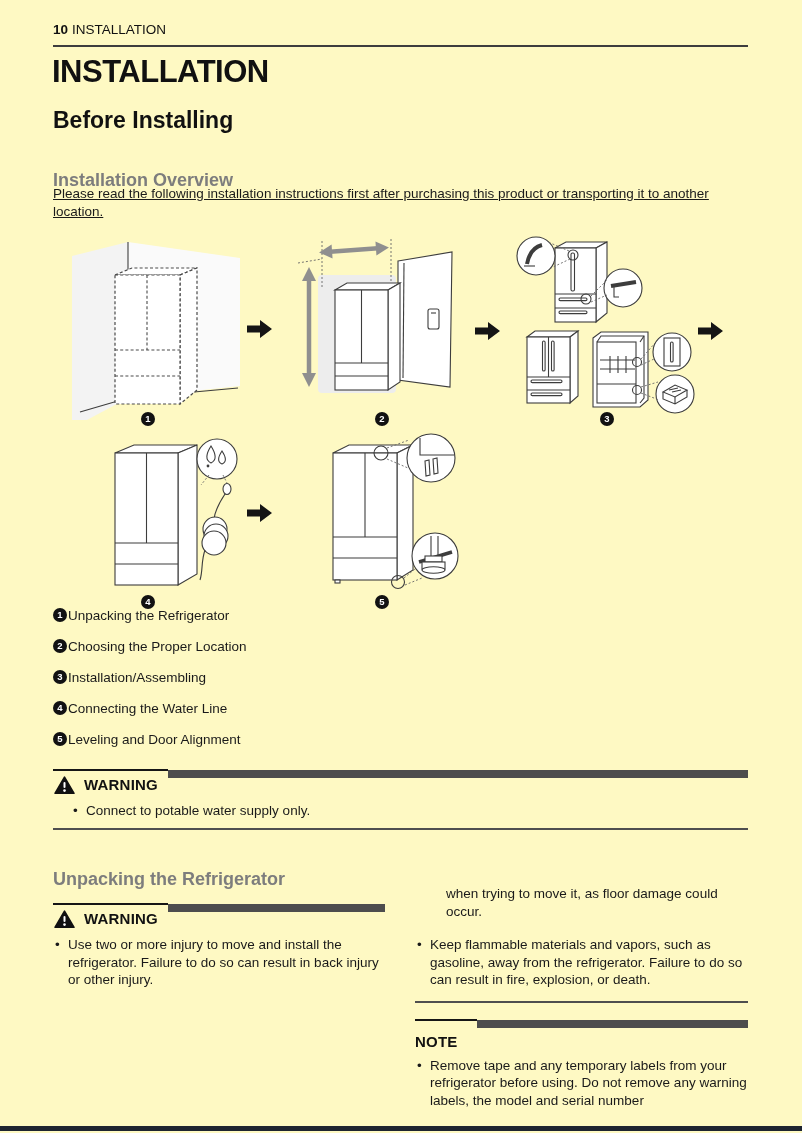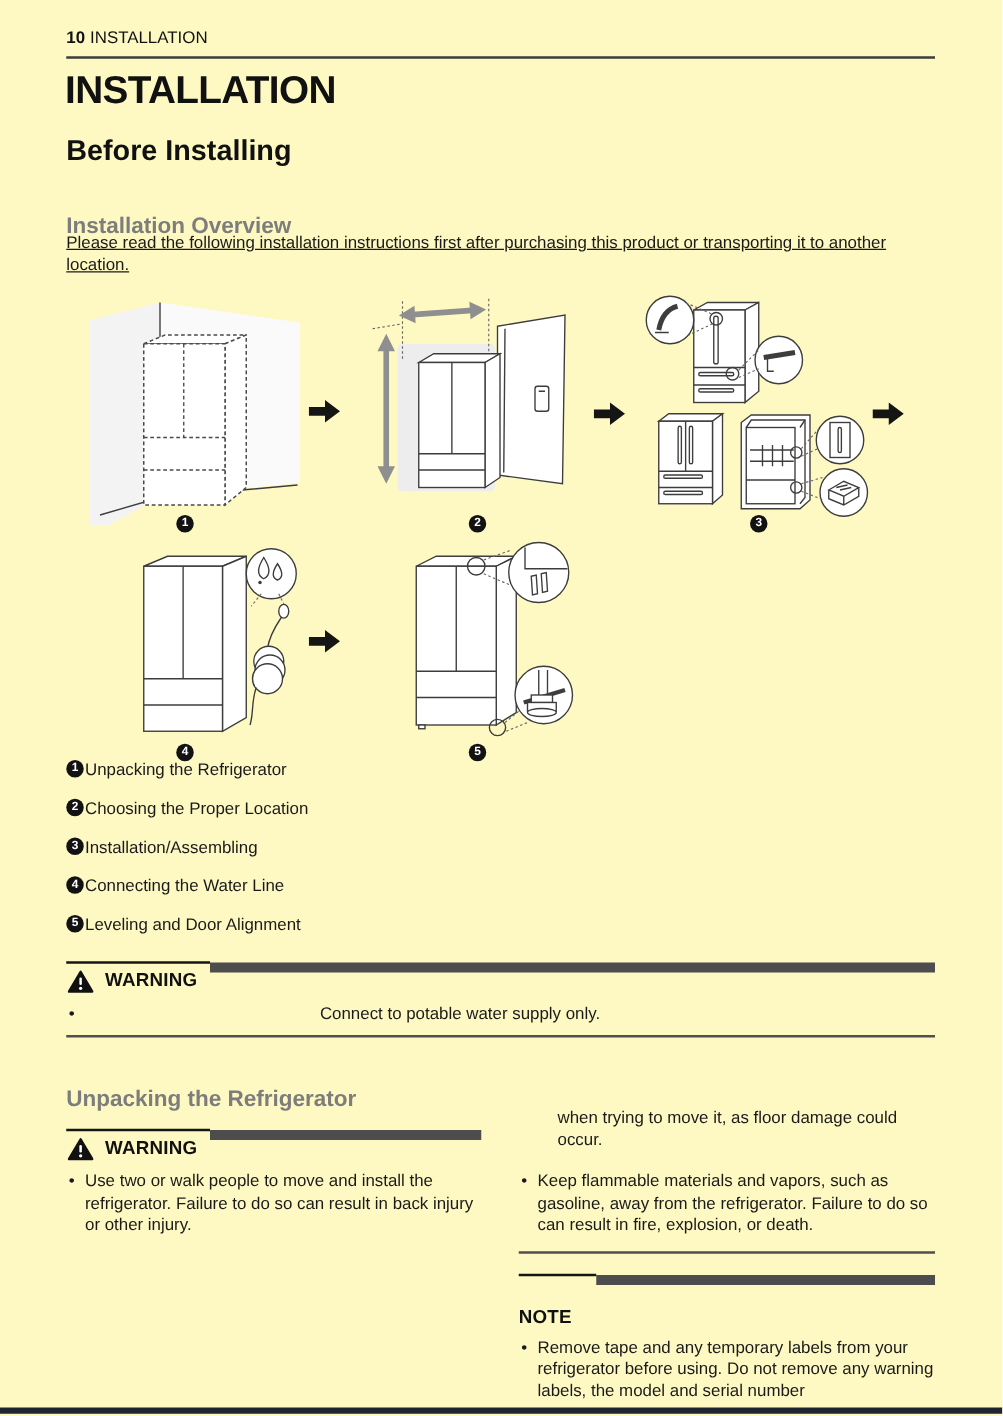--- a/index.html
+++ b/index.html
@@ -287,46 +287,46 @@
   <div class="abs line-black" style="left:53px;top:769px;width:115px;"></div>
   <div class="abs bar-gray" style="left:168px;top:770px;width:580px;"></div>
   <div class="tri" style="left:54px;top:776px;">
     <svg width="21" height="19" viewBox="0 0 21 19">
       <path d="M10.5,1.2 L20,17.3 H1 Z" fill="#111" stroke="#111" stroke-width="1.6" stroke-linejoin="round"></path>
       <rect x="9.5" y="6" width="2" height="6" rx="1" fill="#fff"></rect>
       <circle cx="10.5" cy="14.6" r="1.3" fill="#fff"></circle>
     </svg>
   </div>
   <div class="abs alert-label" style="left:84px;top:776px;">WARNING</div>
-  <p class="abs bullet" style="left:53px;top:802px;width:600px;text-align:center;">Connect to potable water supply only.</p>
+  <p class="abs bullet" style="left:71px;top:802px;width:600px;">Connect to potable water supply only.</p>
   <div class="abs warn-bottom-rule"></div>
 
   <div class="abs h3 unpacking">Unpacking the Refrigerator</div>
 
   <div class="abs line-black" style="left:53px;top:903px;width:115px;"></div>
   <div class="abs bar-gray" style="left:168px;top:904px;width:217px;"></div>
   <div class="tri" style="left:54px;top:910px;">
     <svg width="21" height="19" viewBox="0 0 21 19">
       <path d="M10.5,1.2 L20,17.3 H1 Z" fill="#111" stroke="#111" stroke-width="1.6" stroke-linejoin="round"></path>
       <rect x="9.5" y="6" width="2" height="6" rx="1" fill="#fff"></rect>
       <circle cx="10.5" cy="14.6" r="1.3" fill="#fff"></circle>
     </svg>
   </div>
   <div class="abs alert-label" style="left:84px;top:910px;">WARNING</div>
 
   <div class="abs col" style="left:53px;top:936px;">
-    <p class="bullet">Use two or walk people to move and install the refrigerator. Failure to do so can result in back injury or other injury.</p>
+    <p class="bullet">Use two or more injury to move and install the refrigerator. Failure to do so can result in back injury or other injury.</p>
   </div>
 
   <div class="abs col" style="left:415px;top:869px;">
     <p class="cont">when trying to move it, as floor damage could occur.</p>
     <p class="bullet" style="margin-top:7px;">Keep flammable materials and vapors, such as gasoline, away from the refrigerator. Failure to do so can result in fire, explosion, or death.</p>
     <div class="col-rule"></div>
     <div class="note-head">
       <div class="line-black"></div>
       <div class="bar-gray"></div>
     </div>
-    <div class="alert-label" style="margin:16px 0 7px 0;">NOTE</div>
+    <div class="alert-label" style="margin:4px 0 7px 0;">NOTE</div>
     <p class="bullet">Remove tape and any temporary labels from your refrigerator before using. Do not remove any warning labels, the model and serial number</p>
   </div>
 
   <div class="abs footer-bar"></div>
 </div>
 
 </body></html>

